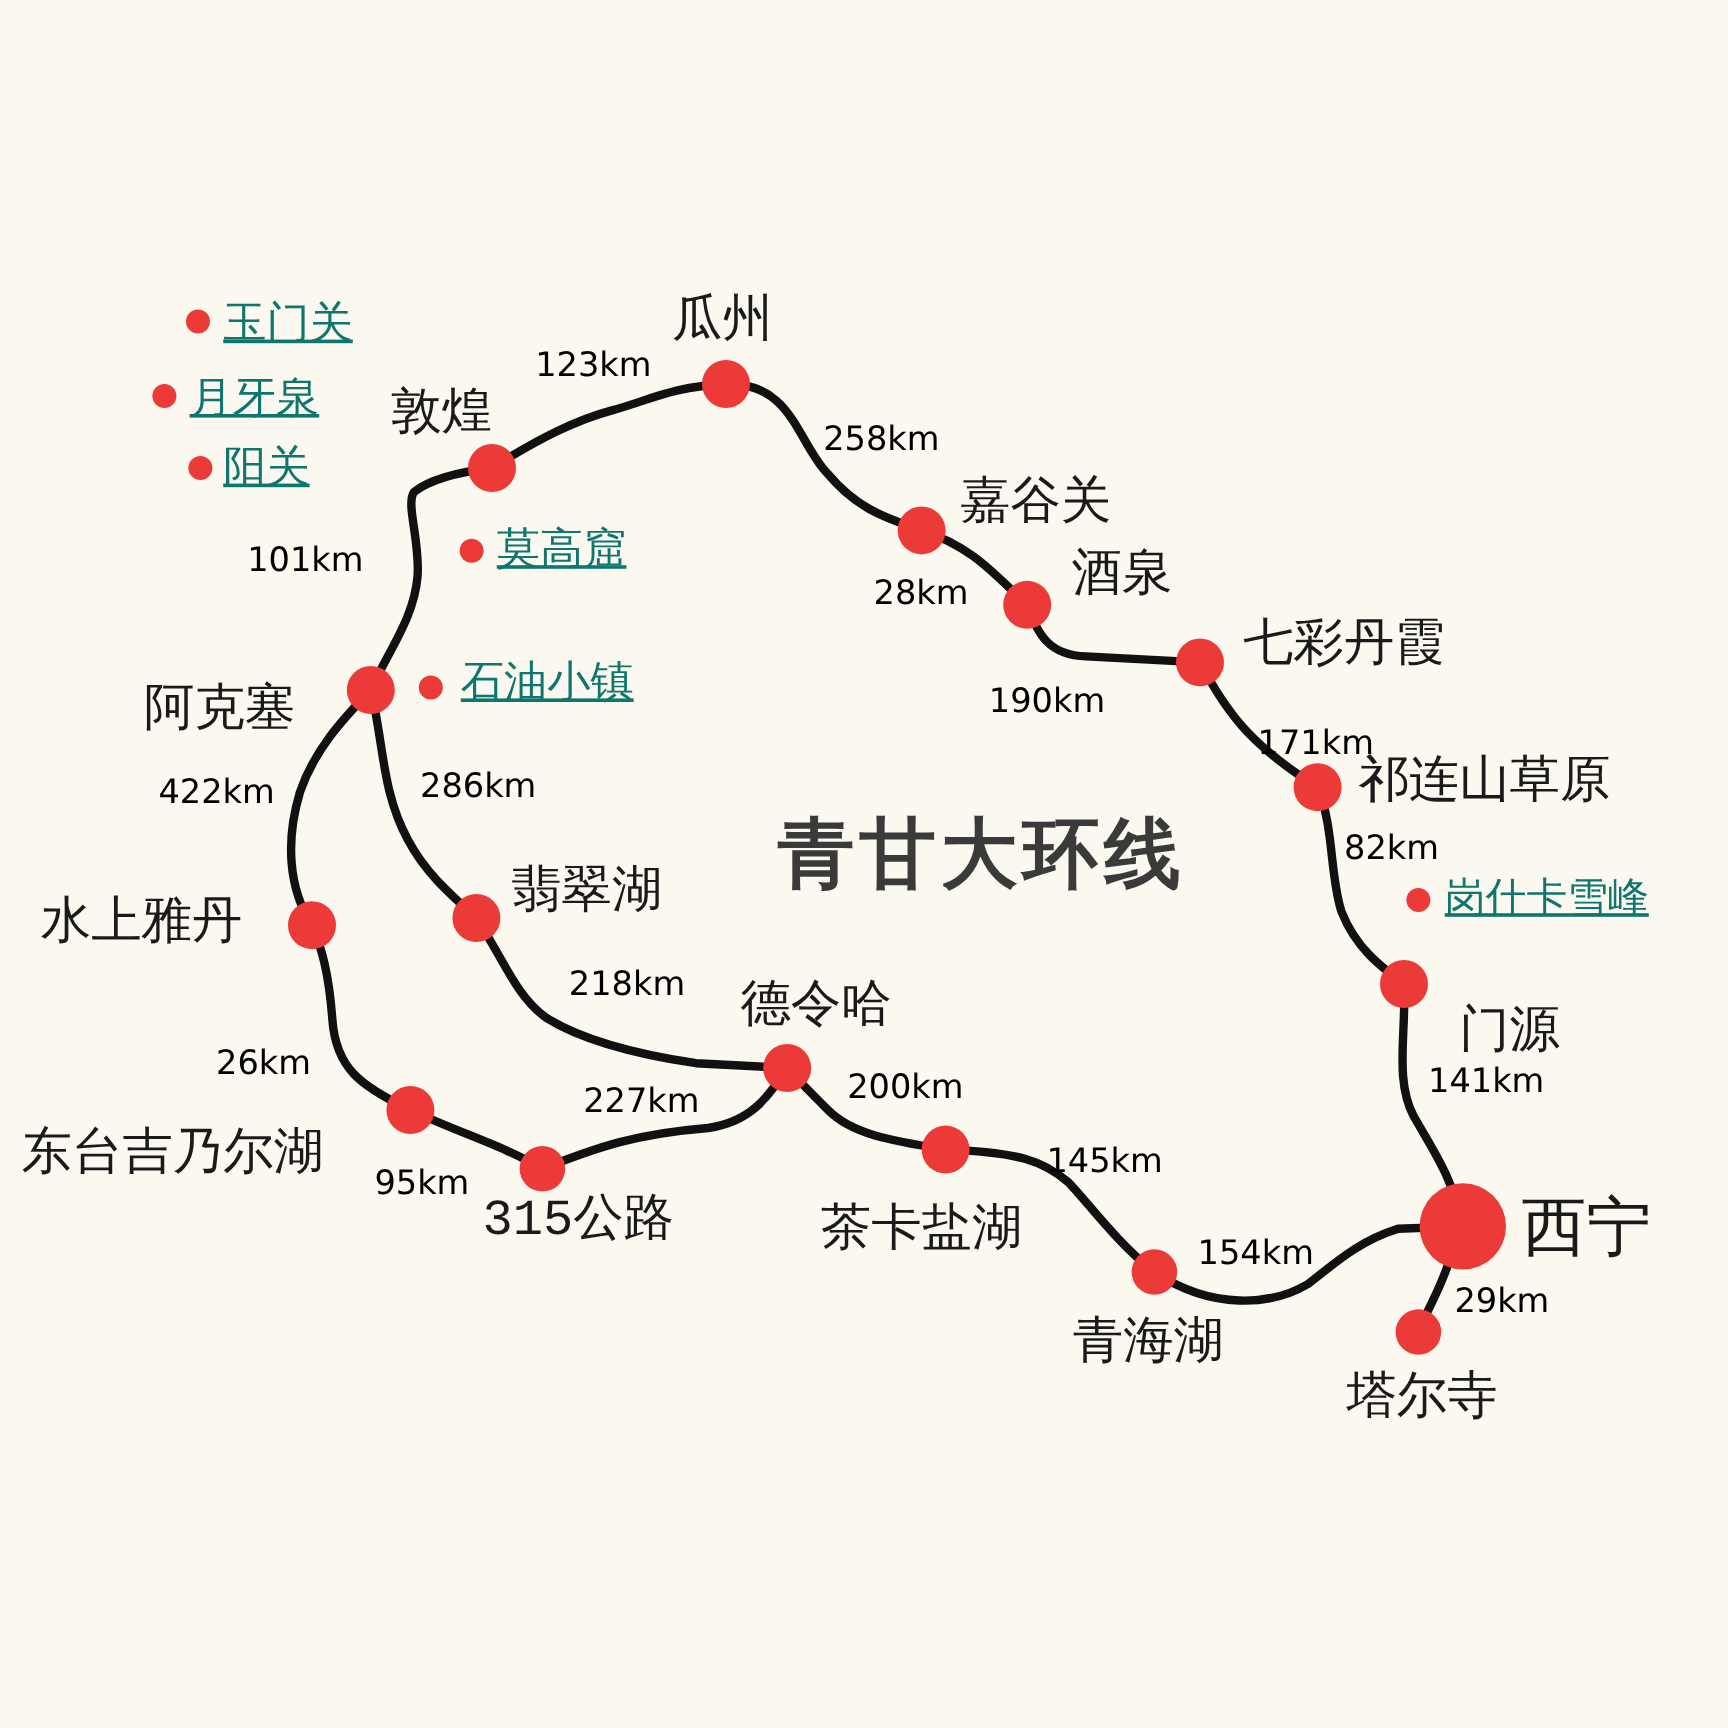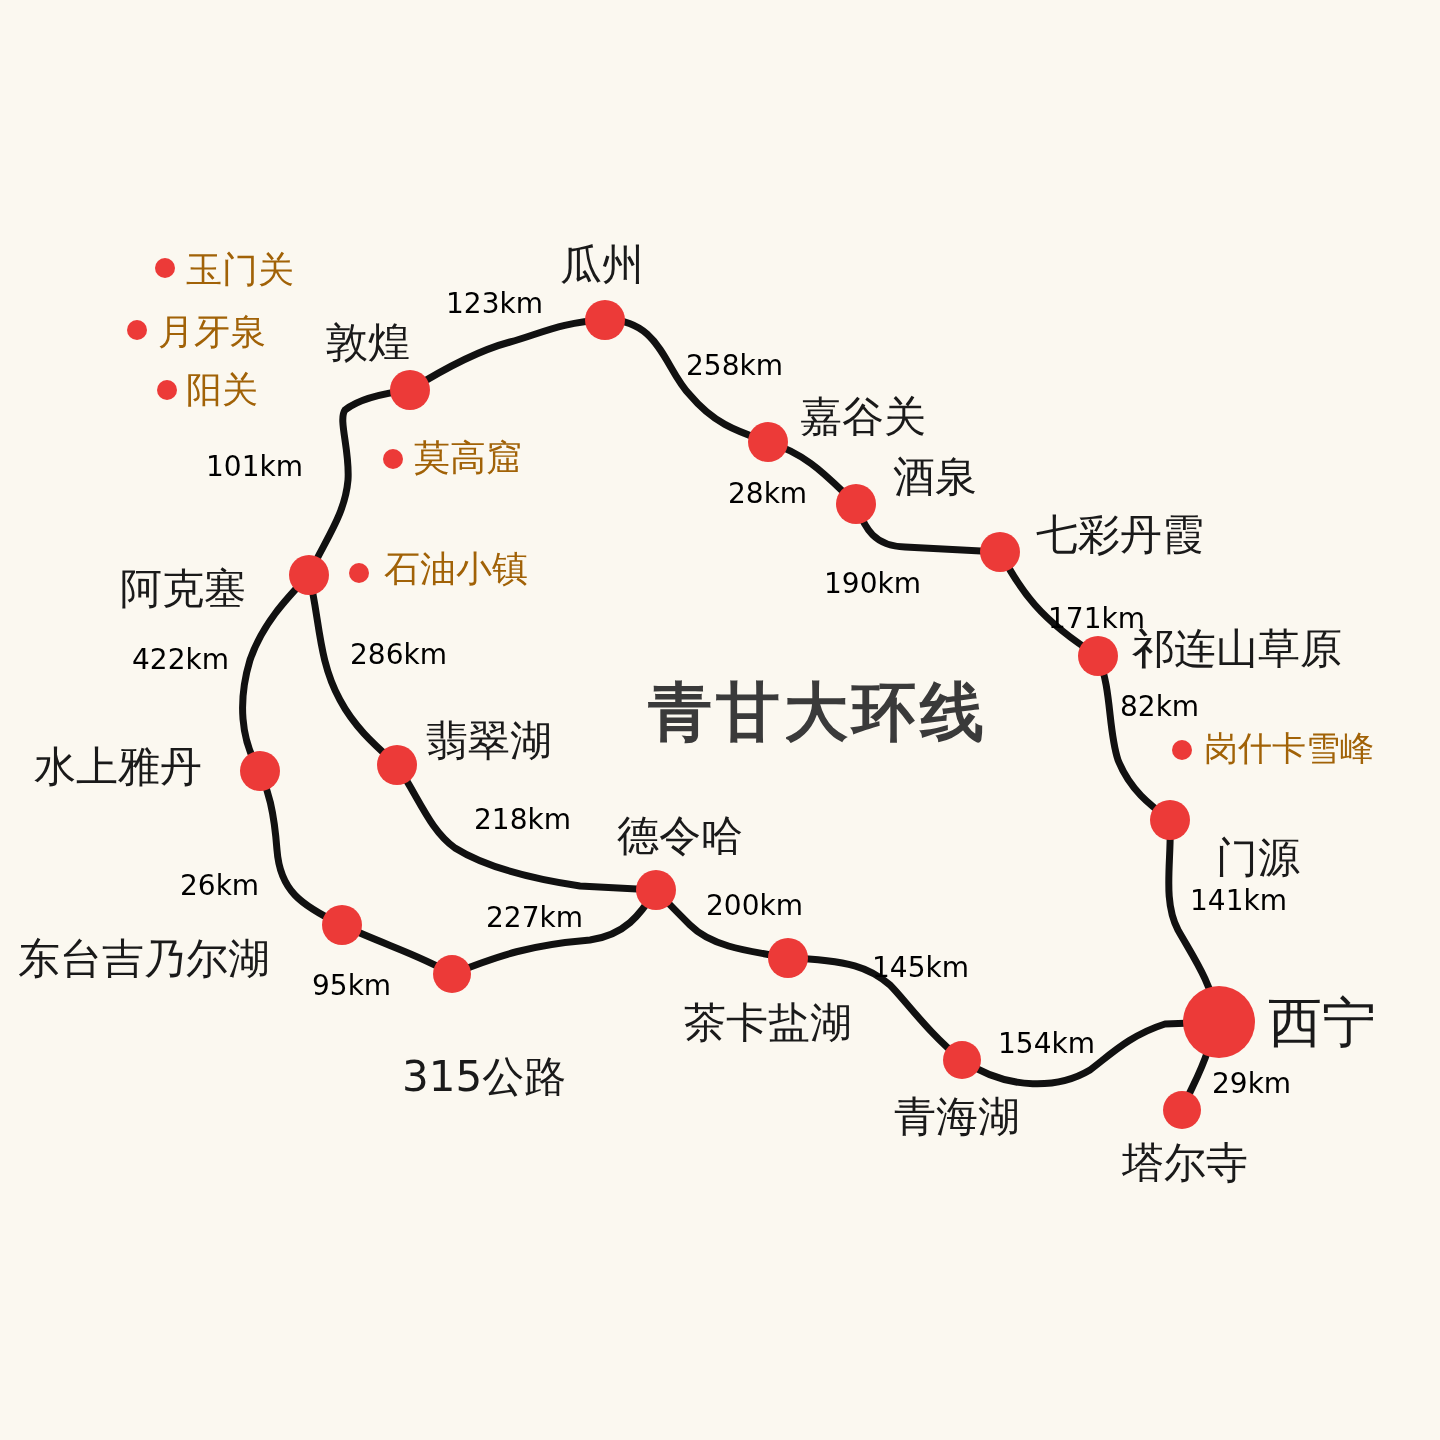--- a/index.html
+++ b/index.html
@@ -3,21 +3,21 @@
 <meta charset="utf-8">
 <style>
   html, body { margin:0; padding:0; }
   body { width:1440px; height:1440px; background:#fbf8f0; overflow:hidden; position:relative;
          font-family:"DejaVu Sans","Liberation Sans",sans-serif; color:#1a1a1a; }
   #map-canvas { position:absolute; left:0; top:0; width:1440px; height:1440px; }
   .route { fill:none; stroke:#111; stroke-width:7; stroke-linecap:round; stroke-linejoin:round; }
   .node { fill:#ec3a38; }
   .lbl { position:absolute; white-space:nowrap; line-height:1; }
   .city { font-size:42px; color:#1a1a1a; }
-  .poi { font-size:36px; color:#a16207; }
+  .poi { font-size:36px; color:#0f766e;text-decoration:underline; }
   .dist { font-size:28px; color:#000000; }
   .title { font-size:64px; font-weight:bold; color:#3a3a3a; letter-spacing:4px; }
 </style>
 </head>
 <body>
 
 <svg id="map-canvas" viewBox="0 0 1440 1440" xmlns="http://www.w3.org/2000/svg">
   <g>
 
     <path class="route" d="M410,390 C450,365 480,350 510,342 C540,334 560,322 605,320"></path>
@@ -92,21 +92,21 @@
 <div class="lbl city" style="left:800px;top:396px;">嘉谷关</div>
 <div class="lbl city" style="left:893px;top:456px;">酒泉</div>
 <div class="lbl city" style="left:1036px;top:514px;">七彩丹霞</div>
 <div class="lbl city" style="left:1132px;top:628px;">祁连山草原</div>
 <div class="lbl city" style="left:1216px;top:800px;margin-top:37px;">门源</div>
 <div class="lbl city" style="left:1268px;top:996px;font-size:54px;">西宁</div>
 <div class="lbl city" style="left:1122px;top:1142px;">塔尔寺</div>
 <div class="lbl city" style="left:894px;top:1096px;">青海湖</div>
 <div class="lbl city" style="left:684px;top:1002px;">茶卡盐湖</div>
 <div class="lbl city" style="left:617px;top:815px;">德令哈</div>
-<div class="lbl city" style="left:402px;top:1056px;">315公路</div>
+<div class="lbl city" style="left:402px;top:996px;font-family:Liberation Mono, monospace;">315公路</div>
 <div class="lbl city" style="left:18px;top:938px;">东台吉乃尔湖</div>
 <div class="lbl city" style="left:34px;top:746px;">水上雅丹</div>
 <div class="lbl city" style="left:426px;top:720px;">翡翠湖</div>
 <div class="lbl city" style="left:120px;top:568px;text-align:center;">阿克塞</div>
 
 <div class="lbl poi" style="left:186px;top:252px;">玉门关</div>
 <div class="lbl poi" style="left:158px;top:314px;">月牙泉</div>
 <div class="lbl poi" style="left:186px;top:372px;">阳关</div>
 <div class="lbl poi" style="left:414px;top:440px;">莫高窟</div>
 <div class="lbl poi" style="left:384px;top:551px;">石油小镇</div>

